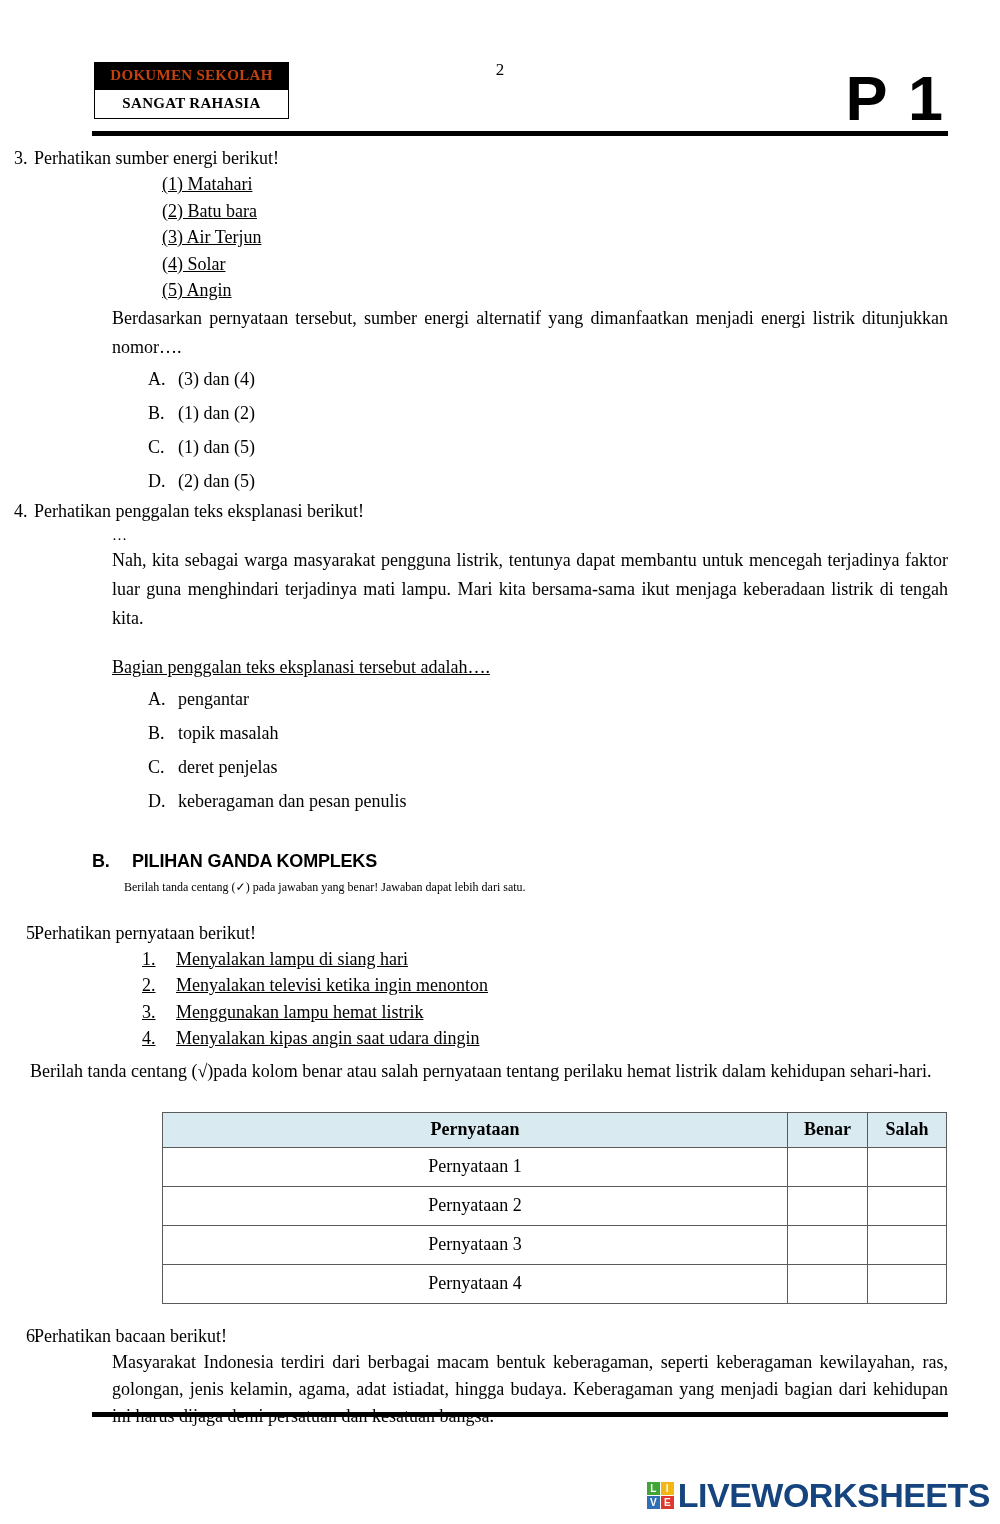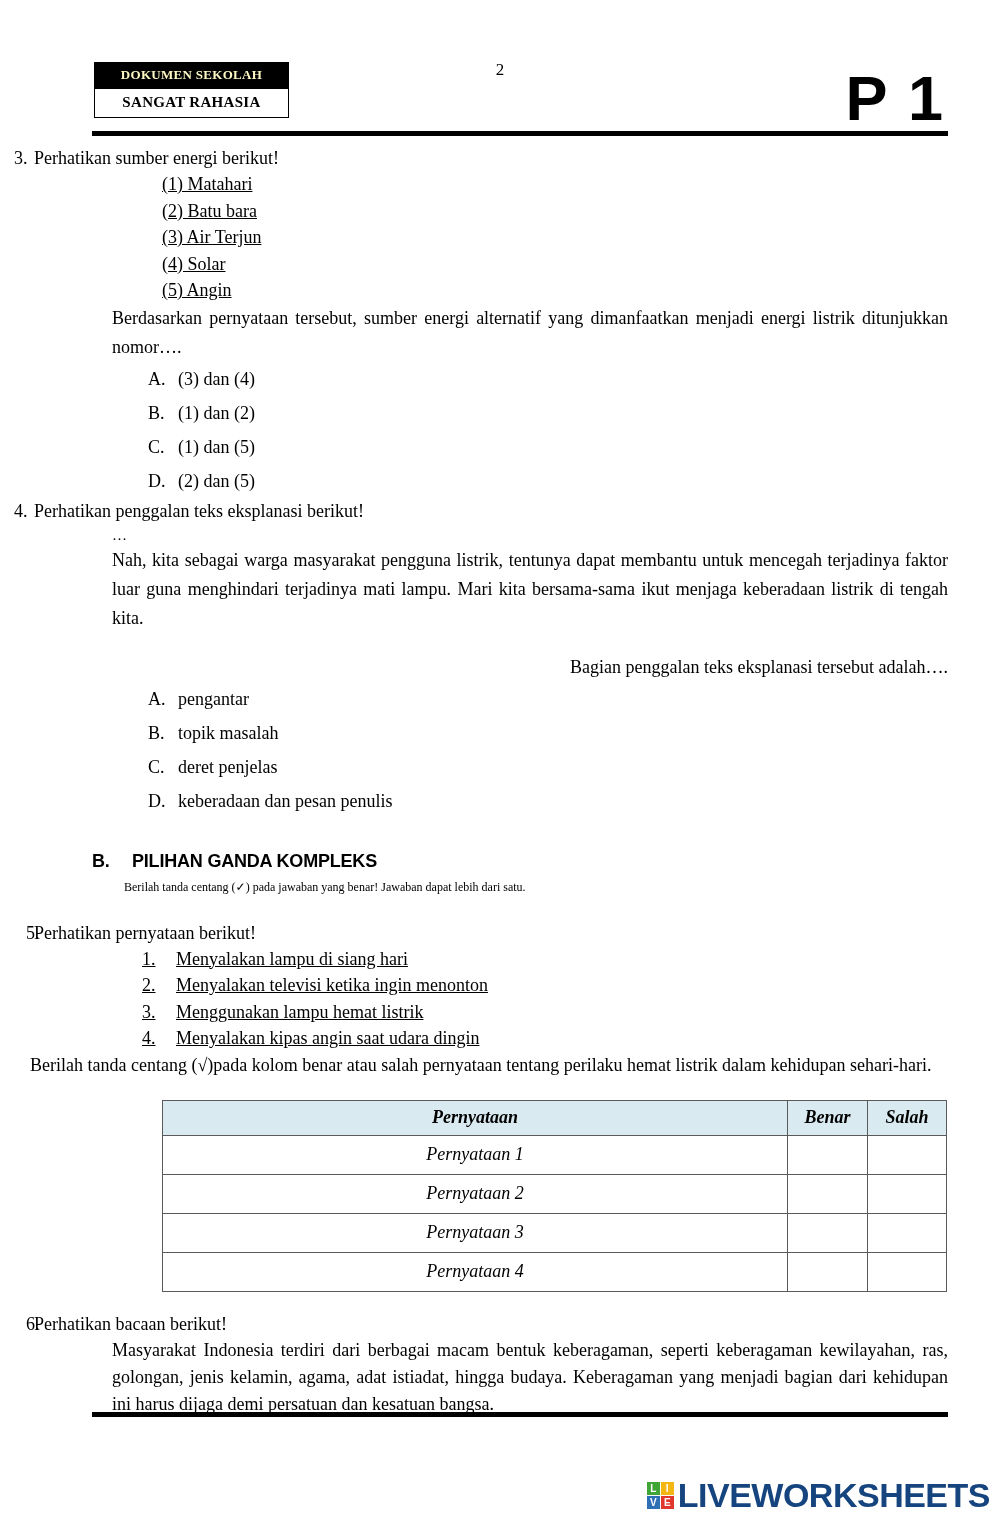--- a/index.html
+++ b/index.html
@@ -31,23 +31,23 @@
     height: 140px;
   }
   .badge {
     position: absolute;
     left: 94px;
     top: 62px;
     width: 195px;
   }
   .badge-top {
     background: #000000;
-    color: #fef9c3;
-    font-weight: bold;
-    font-size: 13px;
+    color: #c2410c;
+    font-weight: bold;
+    font-size: 15px;
     letter-spacing: 0.3px;
     text-align: center;
     padding: 5px 0 6px 0;
     font-family: "Liberation Serif", serif;
   }
   .badge-bottom {
     background: #ffffff;
     color: #000000;
     font-weight: bold;
     font-size: 15px;
@@ -185,21 +185,20 @@
   .section-sub {
     font-size: 12px;
     line-height: 27px;
     padding-left: 124px;
   }
 
   
   .tbl-wrap {
     padding-left: 162px;
     padding-top: 22px;
-    font-style: italic;
   }
   table.stmt {
     border-collapse: collapse;
     width: 784px;
     table-layout: fixed;
   }
   table.stmt th, table.stmt td {
     border: 1.6px solid #5a5a5a;
     height: 36px;
     text-align: center;
@@ -312,37 +311,37 @@
     </div>
 
     <div class="q">
       <div class="q-head">
         <div class="q-num">4.</div>
         <div class="q-text">Perhatikan penggalan teks eksplanasi berikut!</div>
       </div>
       <p class="para" style="line-height:22px;font-size:15px;">…</p>
       <p class="para">Nah, kita sebagai warga masyarakat pengguna listrik, tentunya dapat membantu untuk mencegah terjadinya faktor luar guna menghindari terjadinya mati lampu. Mari kita bersama-sama ikut menjaga keberadaan listrik di tengah kita.</p>
       <div class="spacer-20"></div>
-      <p class="para" style="text-align:right;">Bagian penggalan teks eksplanasi tersebut adalah….</p>
+      <p class="para" style="text-align:left;text-decoration:underline;">Bagian penggalan teks eksplanasi tersebut adalah….</p>
       <ul class="options">
         <li>
           <span class="letter">A.</span>
           <span>pengantar</span>
         </li>
         <li>
           <span class="letter">B.</span>
           <span>topik masalah</span>
         </li>
         <li>
           <span class="letter">C.</span>
           <span>deret penjelas</span>
         </li>
         <li>
           <span class="letter">D.</span>
-          <span>keberadaan dan pesan penulis</span>
+          <span>keberagaman dan pesan penulis</span>
         </li>
       </ul>
     </div>
 
     <div class="section">
       <div class="section-head">
         <div class="section-letter">B.</div>
         <div>PILIHAN GANDA KOMPLEKS</div>
       </div>
       <div class="section-sub">Berilah tanda centang (✓) pada jawaban yang benar!  Jawaban dapat lebih dari satu.</div>
@@ -366,21 +365,21 @@
         </li>
         <li>
           <span class="n">3.</span>
           <span>Menggunakan lampu hemat listrik</span>
         </li>
         <li>
           <span class="n">4.</span>
           <span>Menyalakan kipas angin saat udara dingin</span>
         </li>
       </ul>
-      <p class="para indent-q5" style="line-height:26px;padding-left:30px;">Berilah tanda centang (√)pada kolom benar atau salah pernyataan tentang perilaku hemat listrik dalam kehidupan sehari-hari.</p>
+      <p class="para indent-q5" style="line-height:38px;padding-left:30px;">Berilah tanda centang (√)pada kolom benar atau salah pernyataan tentang perilaku hemat listrik dalam kehidupan sehari-hari.</p>
 
       <div class="tbl-wrap">
         <table class="stmt">
           <colgroup>
             <col class="c-stmt">
               <col class="c-benar">
               <col class="c-salah">
           </colgroup>
           <thead>
             <tr>

